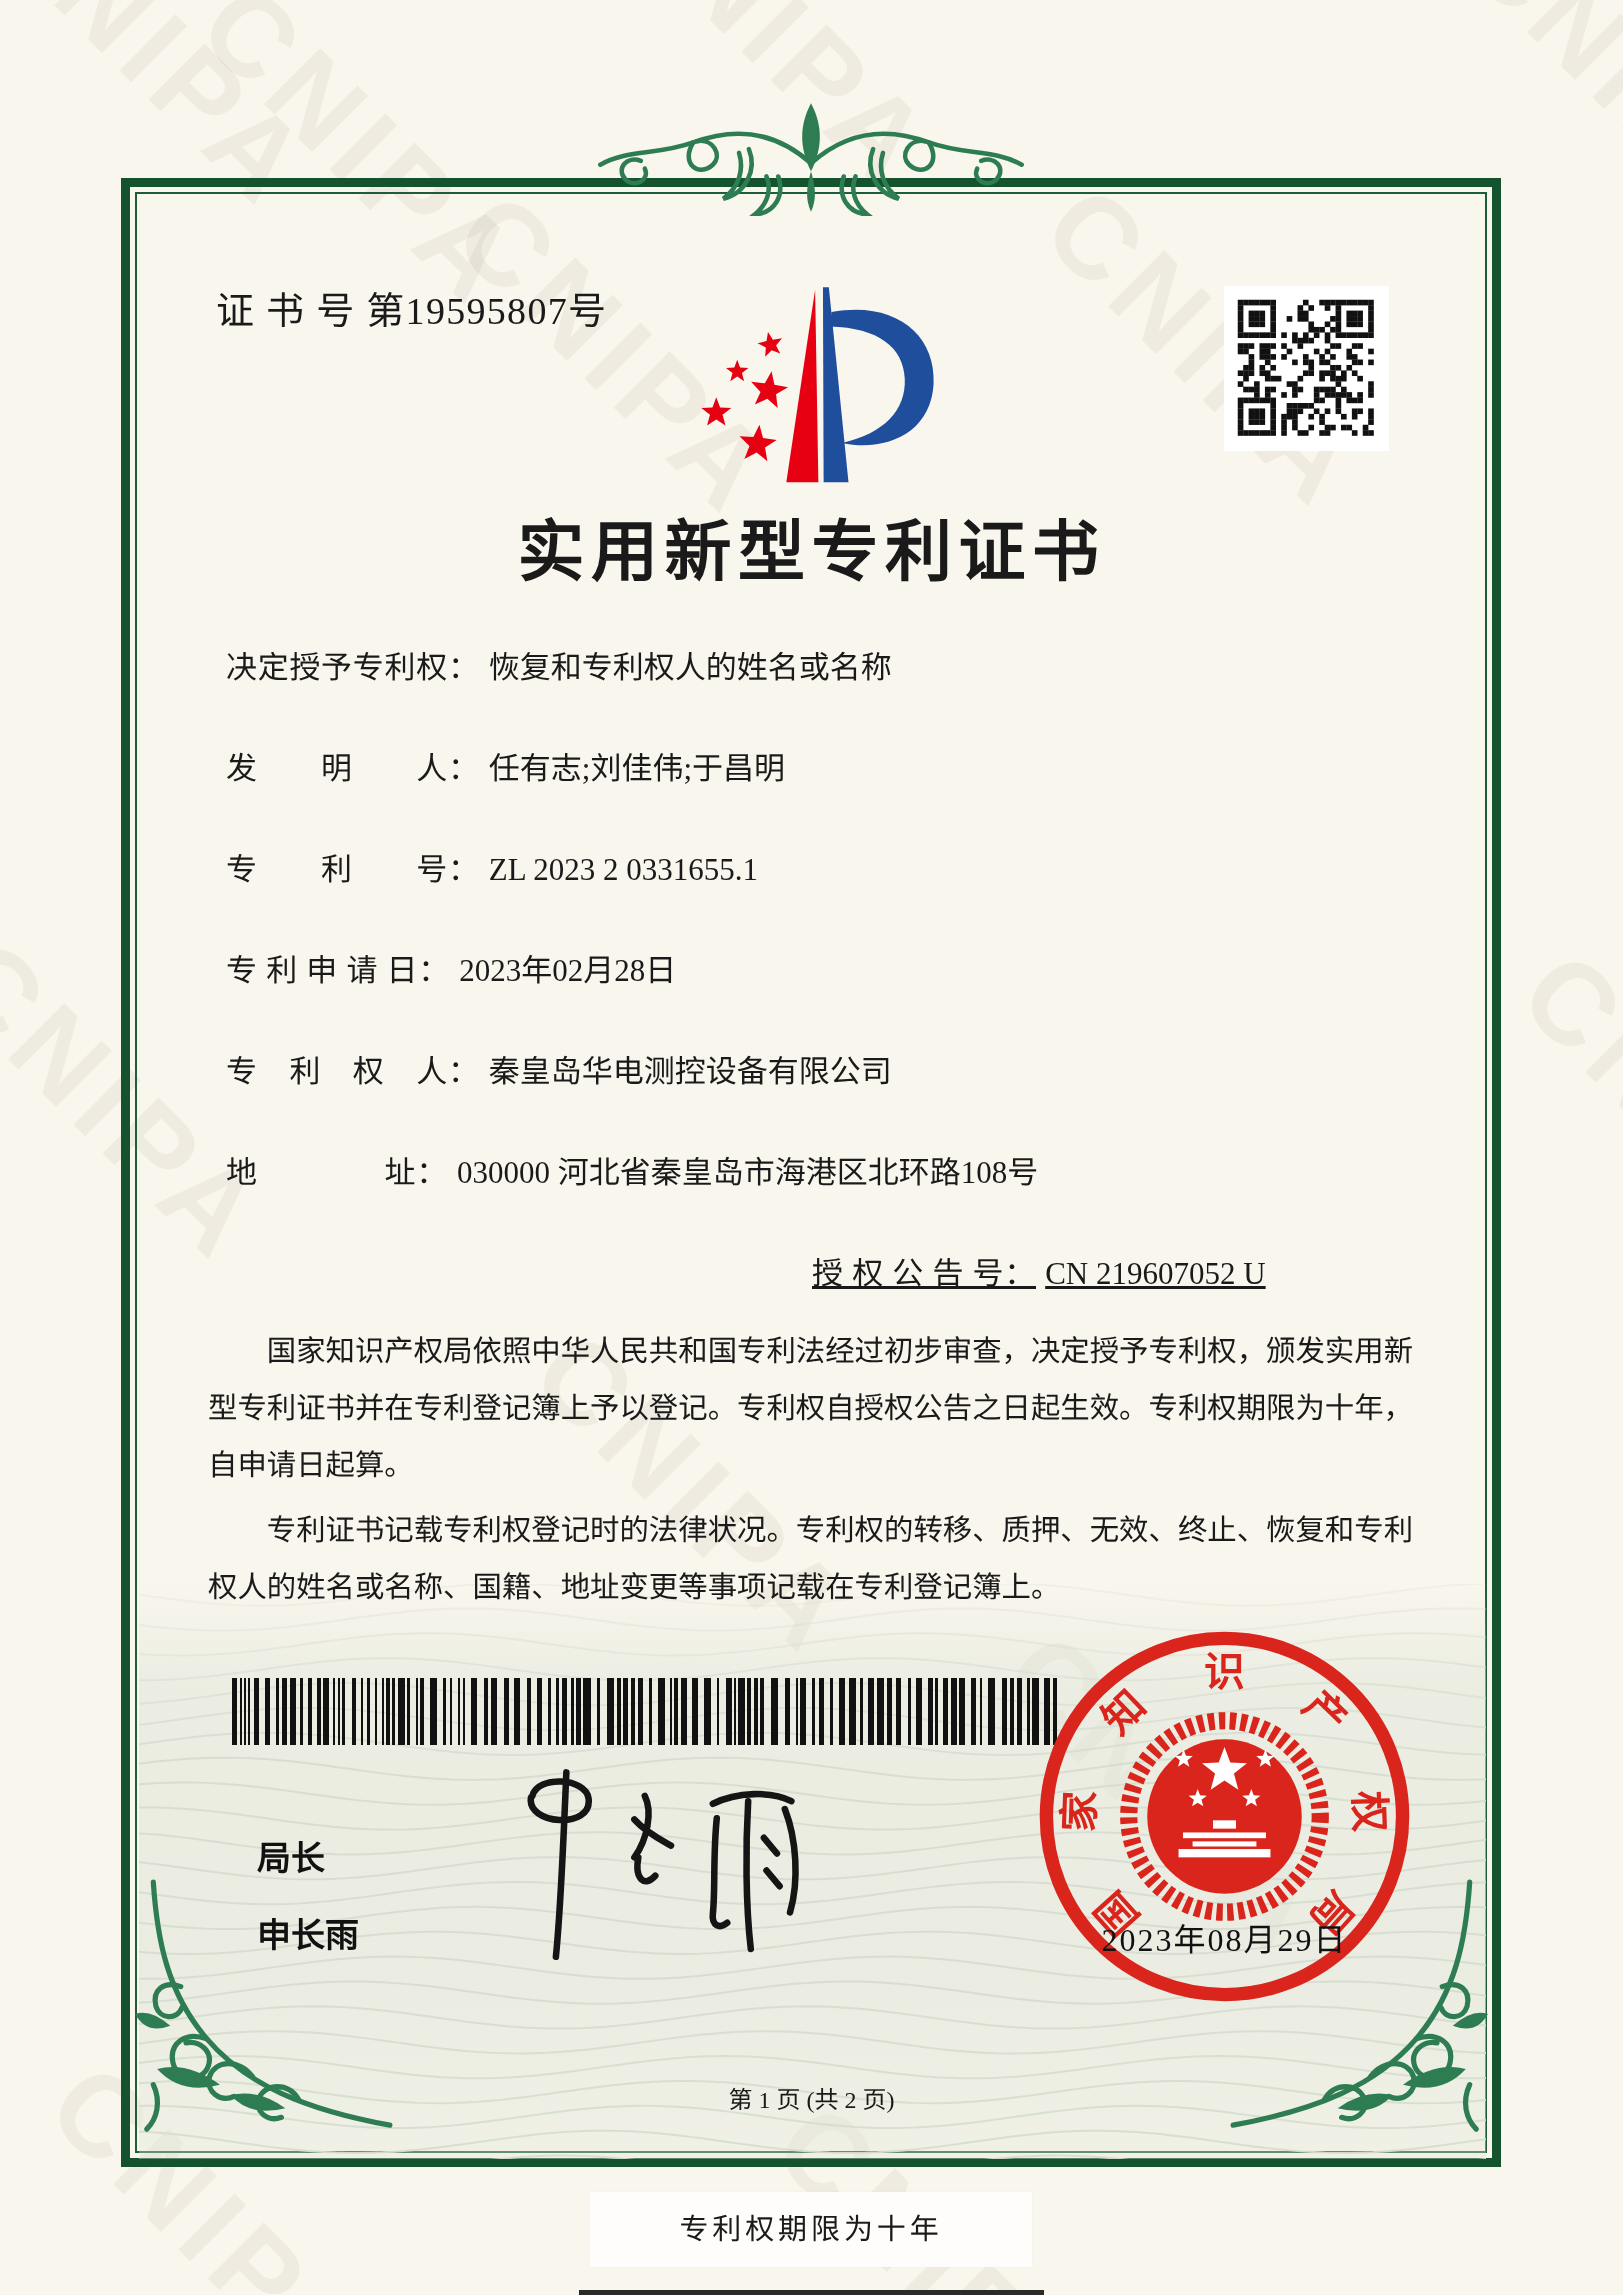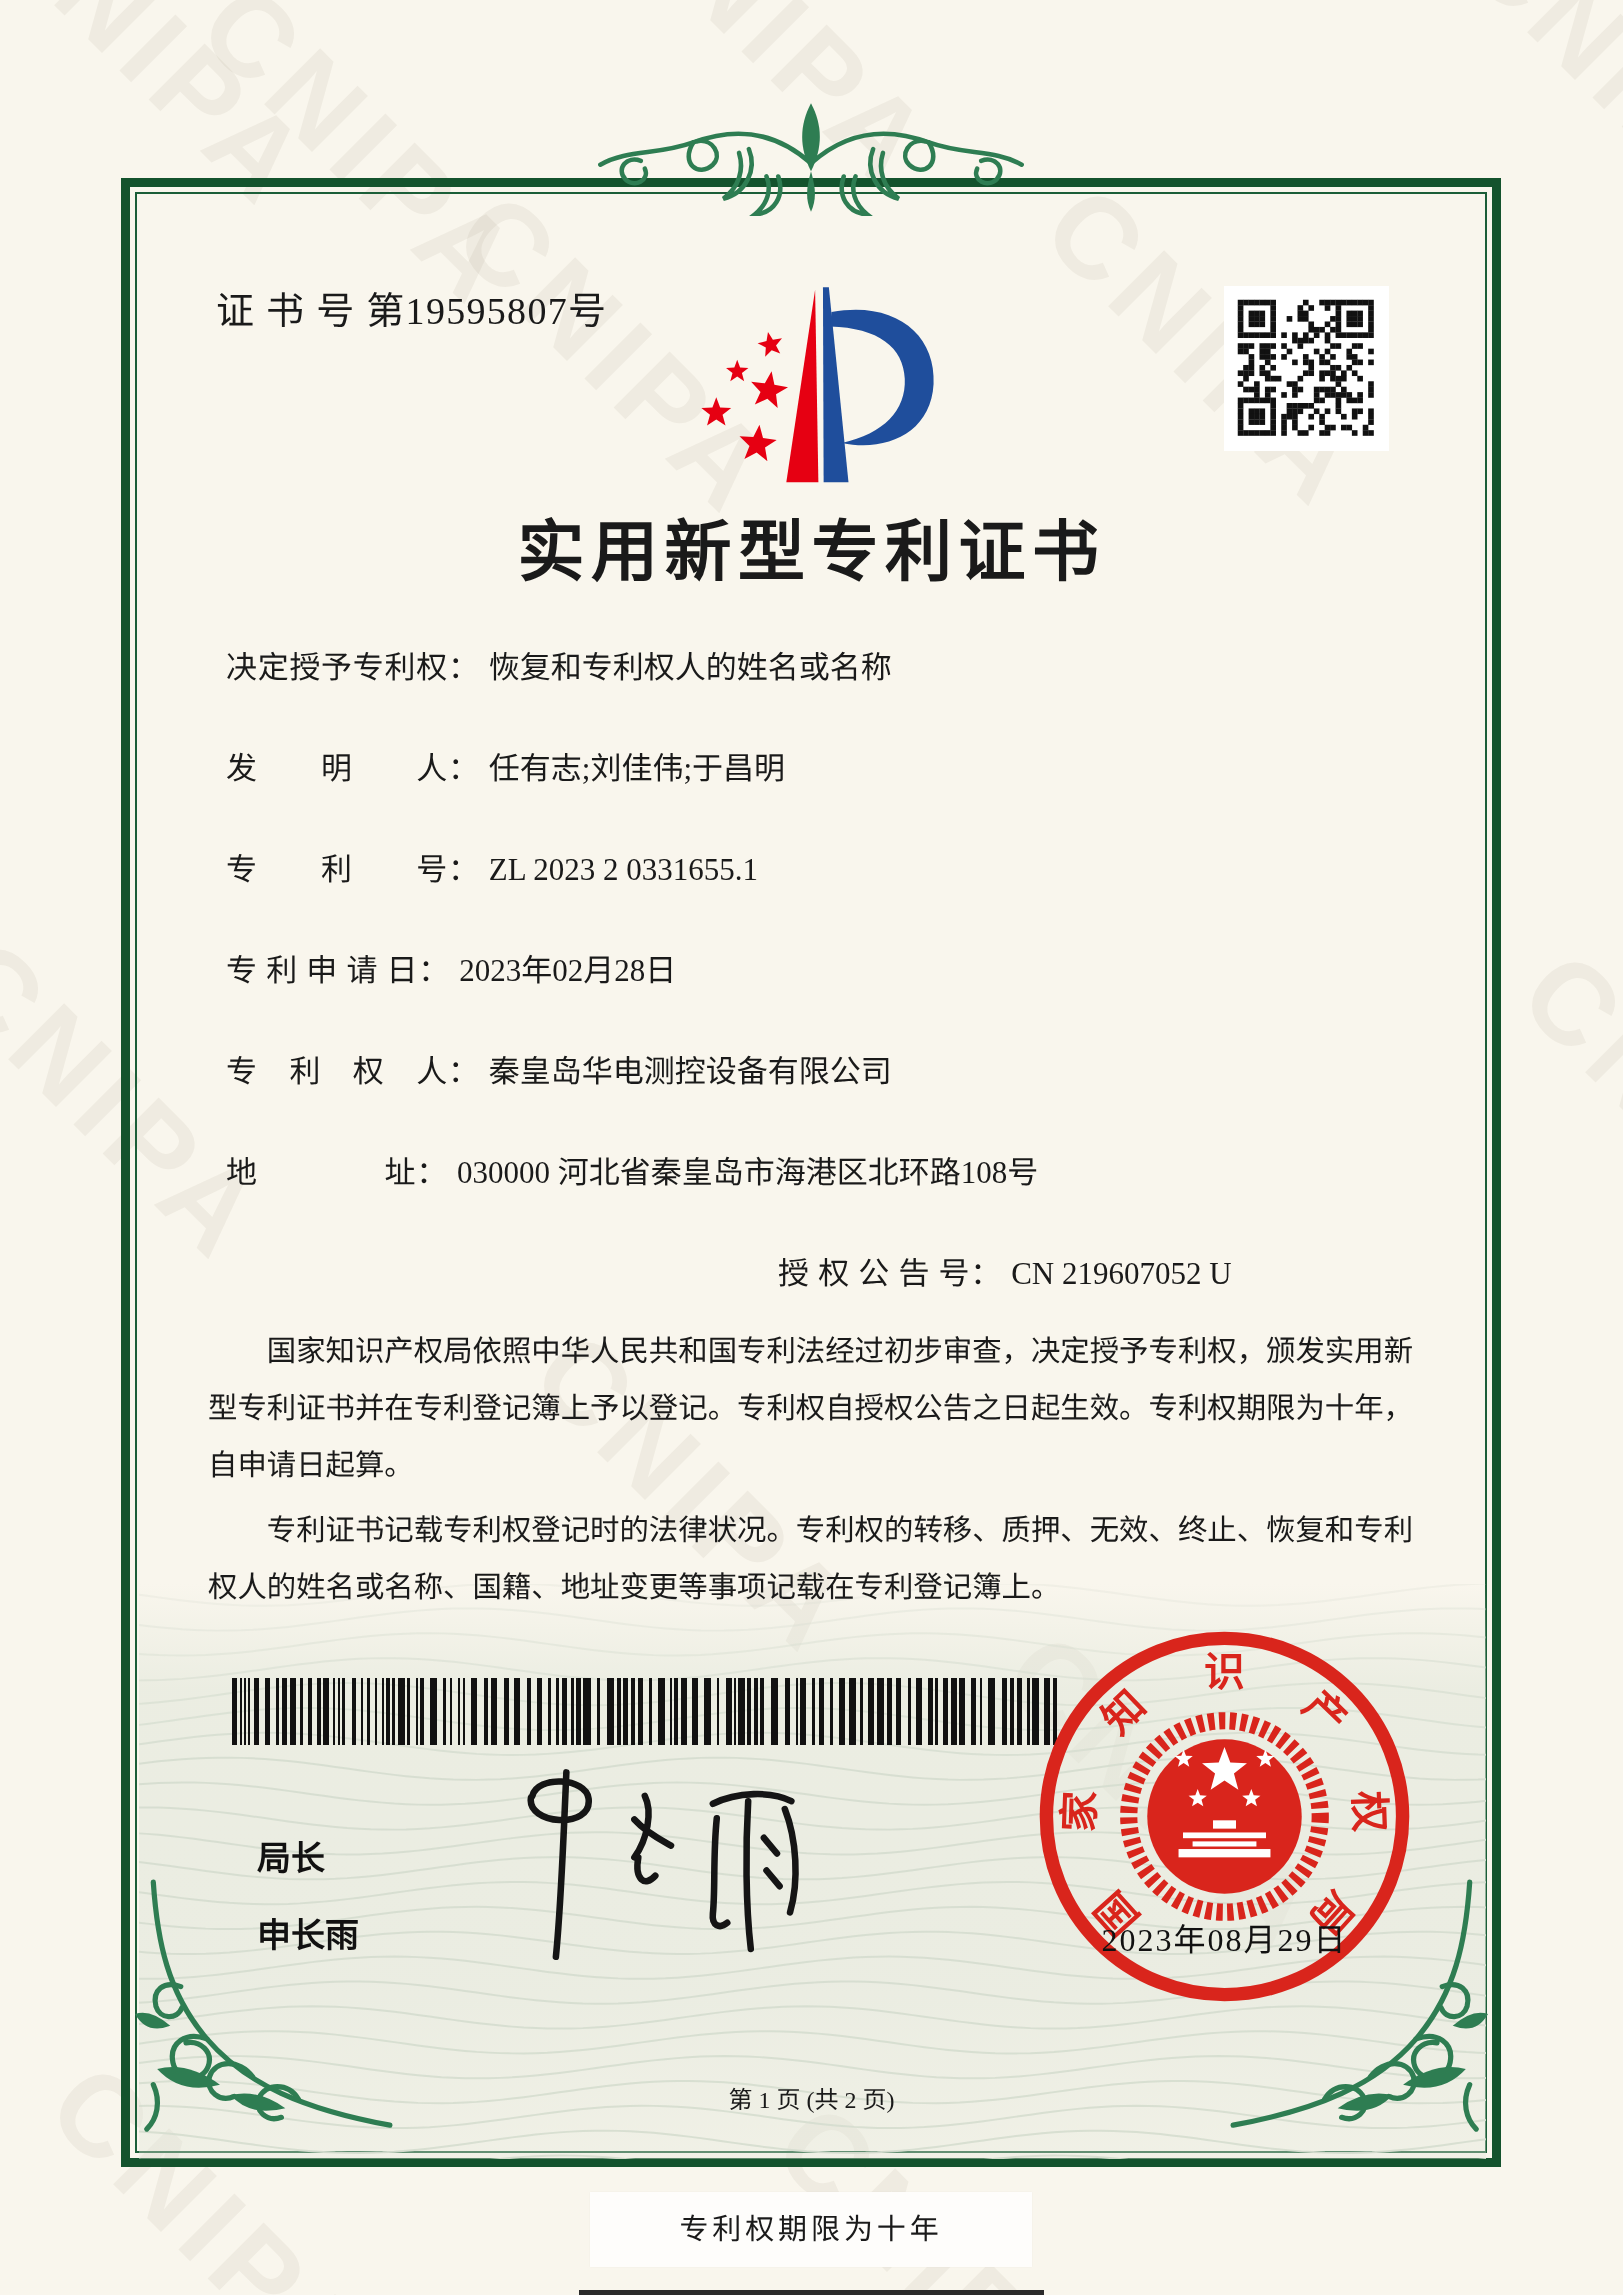--- a/index.html
+++ b/index.html
@@ -19,21 +19,21 @@
   .cert-number{position:absolute;left:216px;top:280px;font-size:38px;letter-spacing:1.3px;}
   .logo{position:absolute;left:690px;top:278px;}
   .qr{position:absolute;left:1224px;top:286px;width:165px;height:165px;background:#fff;}
   .title{position:absolute;left:157px;top:510px;width:1309px;text-align:center;
          font-size:67px;font-weight:bold;letter-spacing:6.5px;line-height:85px;}
   .fields{position:absolute;left:226px;top:617px;width:1217px;}
   .row{height:101px;line-height:101px;font-size:31px;white-space:nowrap;}
   .row .lab{letter-spacing:0.7px;}
   .row .val{margin-left:9.2px;}
   .grant-row{position:relative;}
-  .grant-no{position:absolute;left:552px;top:0;}
+  .grant-no{position:absolute;left:586px;top:0;text-decoration:underline;}
   .paras{position:absolute;left:208px;top:1323px;width:1229px;font-size:29.4px;line-height:1.93;}
   .paras p{margin:0 0 9.2px 0;text-indent:2em;font-family:Liberation Serif, serif;}
   .barcode{position:absolute;left:232px;top:1678px;width:841px;height:67px;}
   .barcode span{display:inline-block;height:67px;background:#111;vertical-align:top;}
   .officer{position:absolute;left:257px;top:1831px;font-family:"Liberation Sans","DejaVu Sans",sans-serif;
            font-weight:bold;font-size:34px;color:#111;}
   .officer div{margin-bottom:27.5px;}
   .signature{position:absolute;left:438px;top:1741px;}
   .seal{position:absolute;left:1033px;top:1625px;}
   .seal-date{position:absolute;left:1033px;top:1914px;width:383px;text-align:center;

